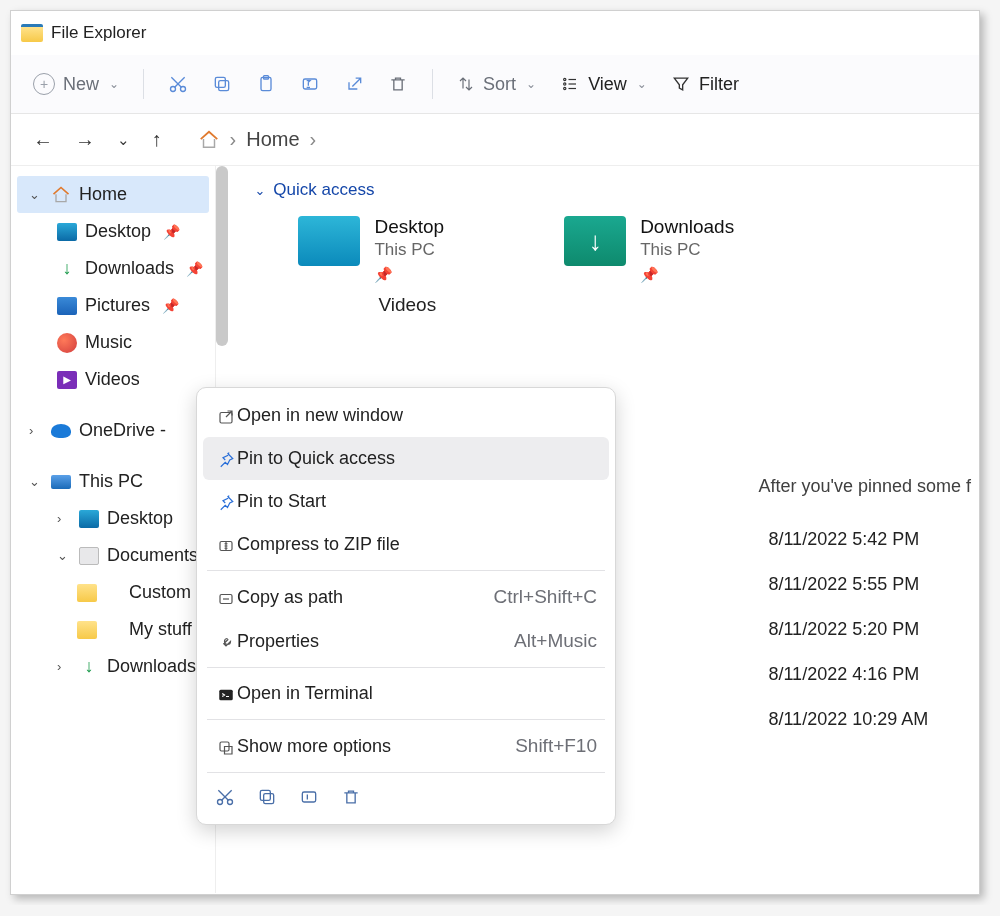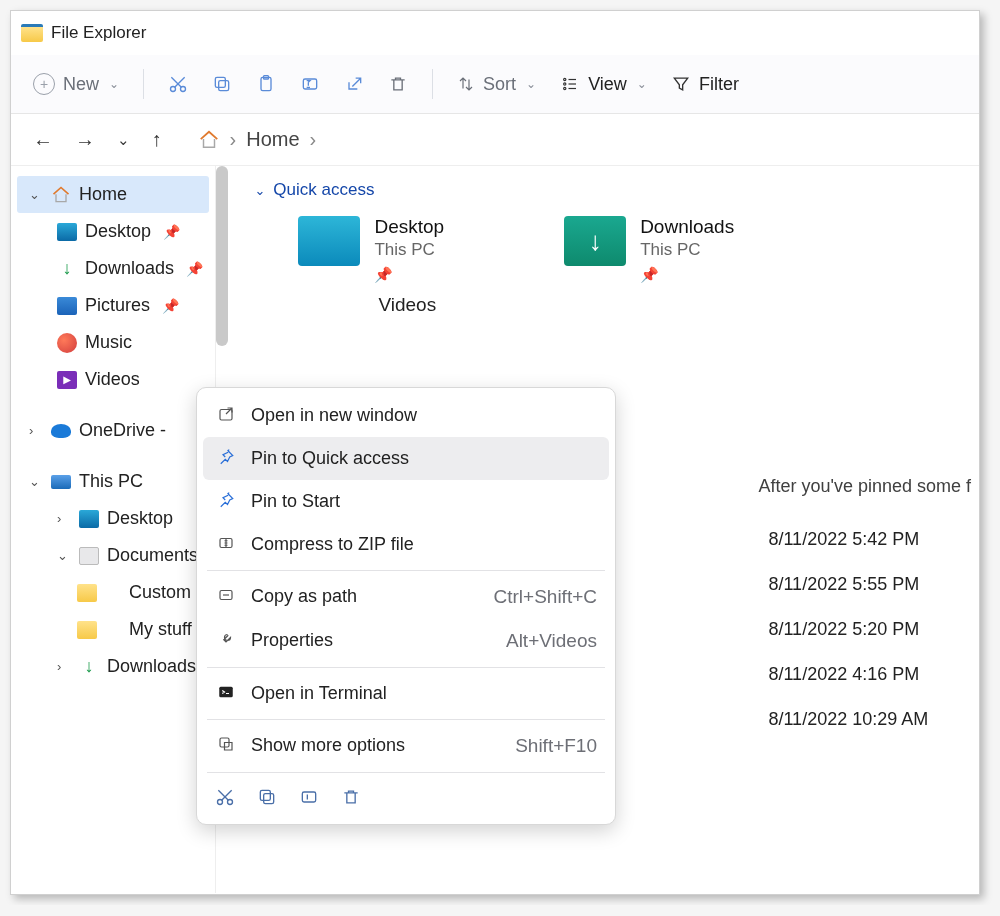--- a/index.html
+++ b/index.html
@@ -56,21 +56,21 @@
 .tile .meta .t2 { font-size: 17px; color: #666; margin-top: 2px; }
 .tile .meta .t3 { font-size: 15px; color: #7b8089; margin-top: 6px; }
 .hinttext { color: #404040; font-size: 18px; margin: 160px 0 20px 530px; white-space: nowrap; }
 .daterow { color: #222; font-size: 18px; margin-left: 540px; padding: 12px 0; }
 
 .ctxmenu {
   position: absolute; left: 185px; top: 376px; width: 420px; background: #fff;
   border: 1px solid #d8d8d8; border-radius: 10px; box-shadow: 0 6px 20px rgba(0,0,0,0.18);
   padding: 6px 0;
 }
-.ctxitem { display: flex; align-items: flex-start; gap: 14px; padding: 11px 18px; font-size: 18px; color: #222; cursor: pointer; }
+.ctxitem { display: flex; align-items: flex-end; padding: 11px 18px; font-size: 18px; color: #222; cursor: pointer; }
 .ctxitem.hl { background: #ededef; border-radius: 6px; margin: 0 6px; padding: 11px 12px; }
 .ctxitem .cicon { width: 22px; display: inline-flex; justify-content: center; color: #555; }
 .ctxitem .cicon.blue { color: #2a6fd8; }
 .ctxitem .short { margin-left: auto; color: #6d6f76; font-size: 19px; }
 .ctxsep { height: 1px; background: #e2e2e5; margin: 4px 10px; }
 .ctxbar { display: flex; gap: 22px; padding: 10px 18px 6px 18px; color: #4a6fa8; font-size: 18px; }
 .ctxbar span { cursor: pointer; }
 
 .svgicon { stroke: currentColor; stroke-width: 1.6; fill: none; }
 </style>
@@ -321,21 +321,21 @@
       <span>Copy as path</span>
       <span class="short">Ctrl+Shift+C</span>
     </div>
     <div class="ctxitem">
       <span class="cicon">
         <svg class="svgicon" width="18" height="18" viewBox="0 0 24 24">
             <path d="M14 6 a4 4 0 1 0 4 4 l-6 6 -3 -3 6 -6"></path>
           </svg>
       </span>
       <span>Properties</span>
-      <span class="short">Alt+Videos</span>
+      <span class="short">Alt+Music</span>
     </div>
     <div class="ctxsep"></div>
     <div class="ctxitem">
       <span class="cicon" style="color:#222;">
         <svg width="18" height="18" viewBox="0 0 24 24">
             <rect x="3" y="5" width="18" height="14" rx="2" fill="#222"></rect>
             <path d="M7 10 l3 2 -3 2 M12 14 h4" stroke="#fff" stroke-width="1.6" fill="none"></path>
           </svg>
       </span>
       <span>Open in Terminal</span>

